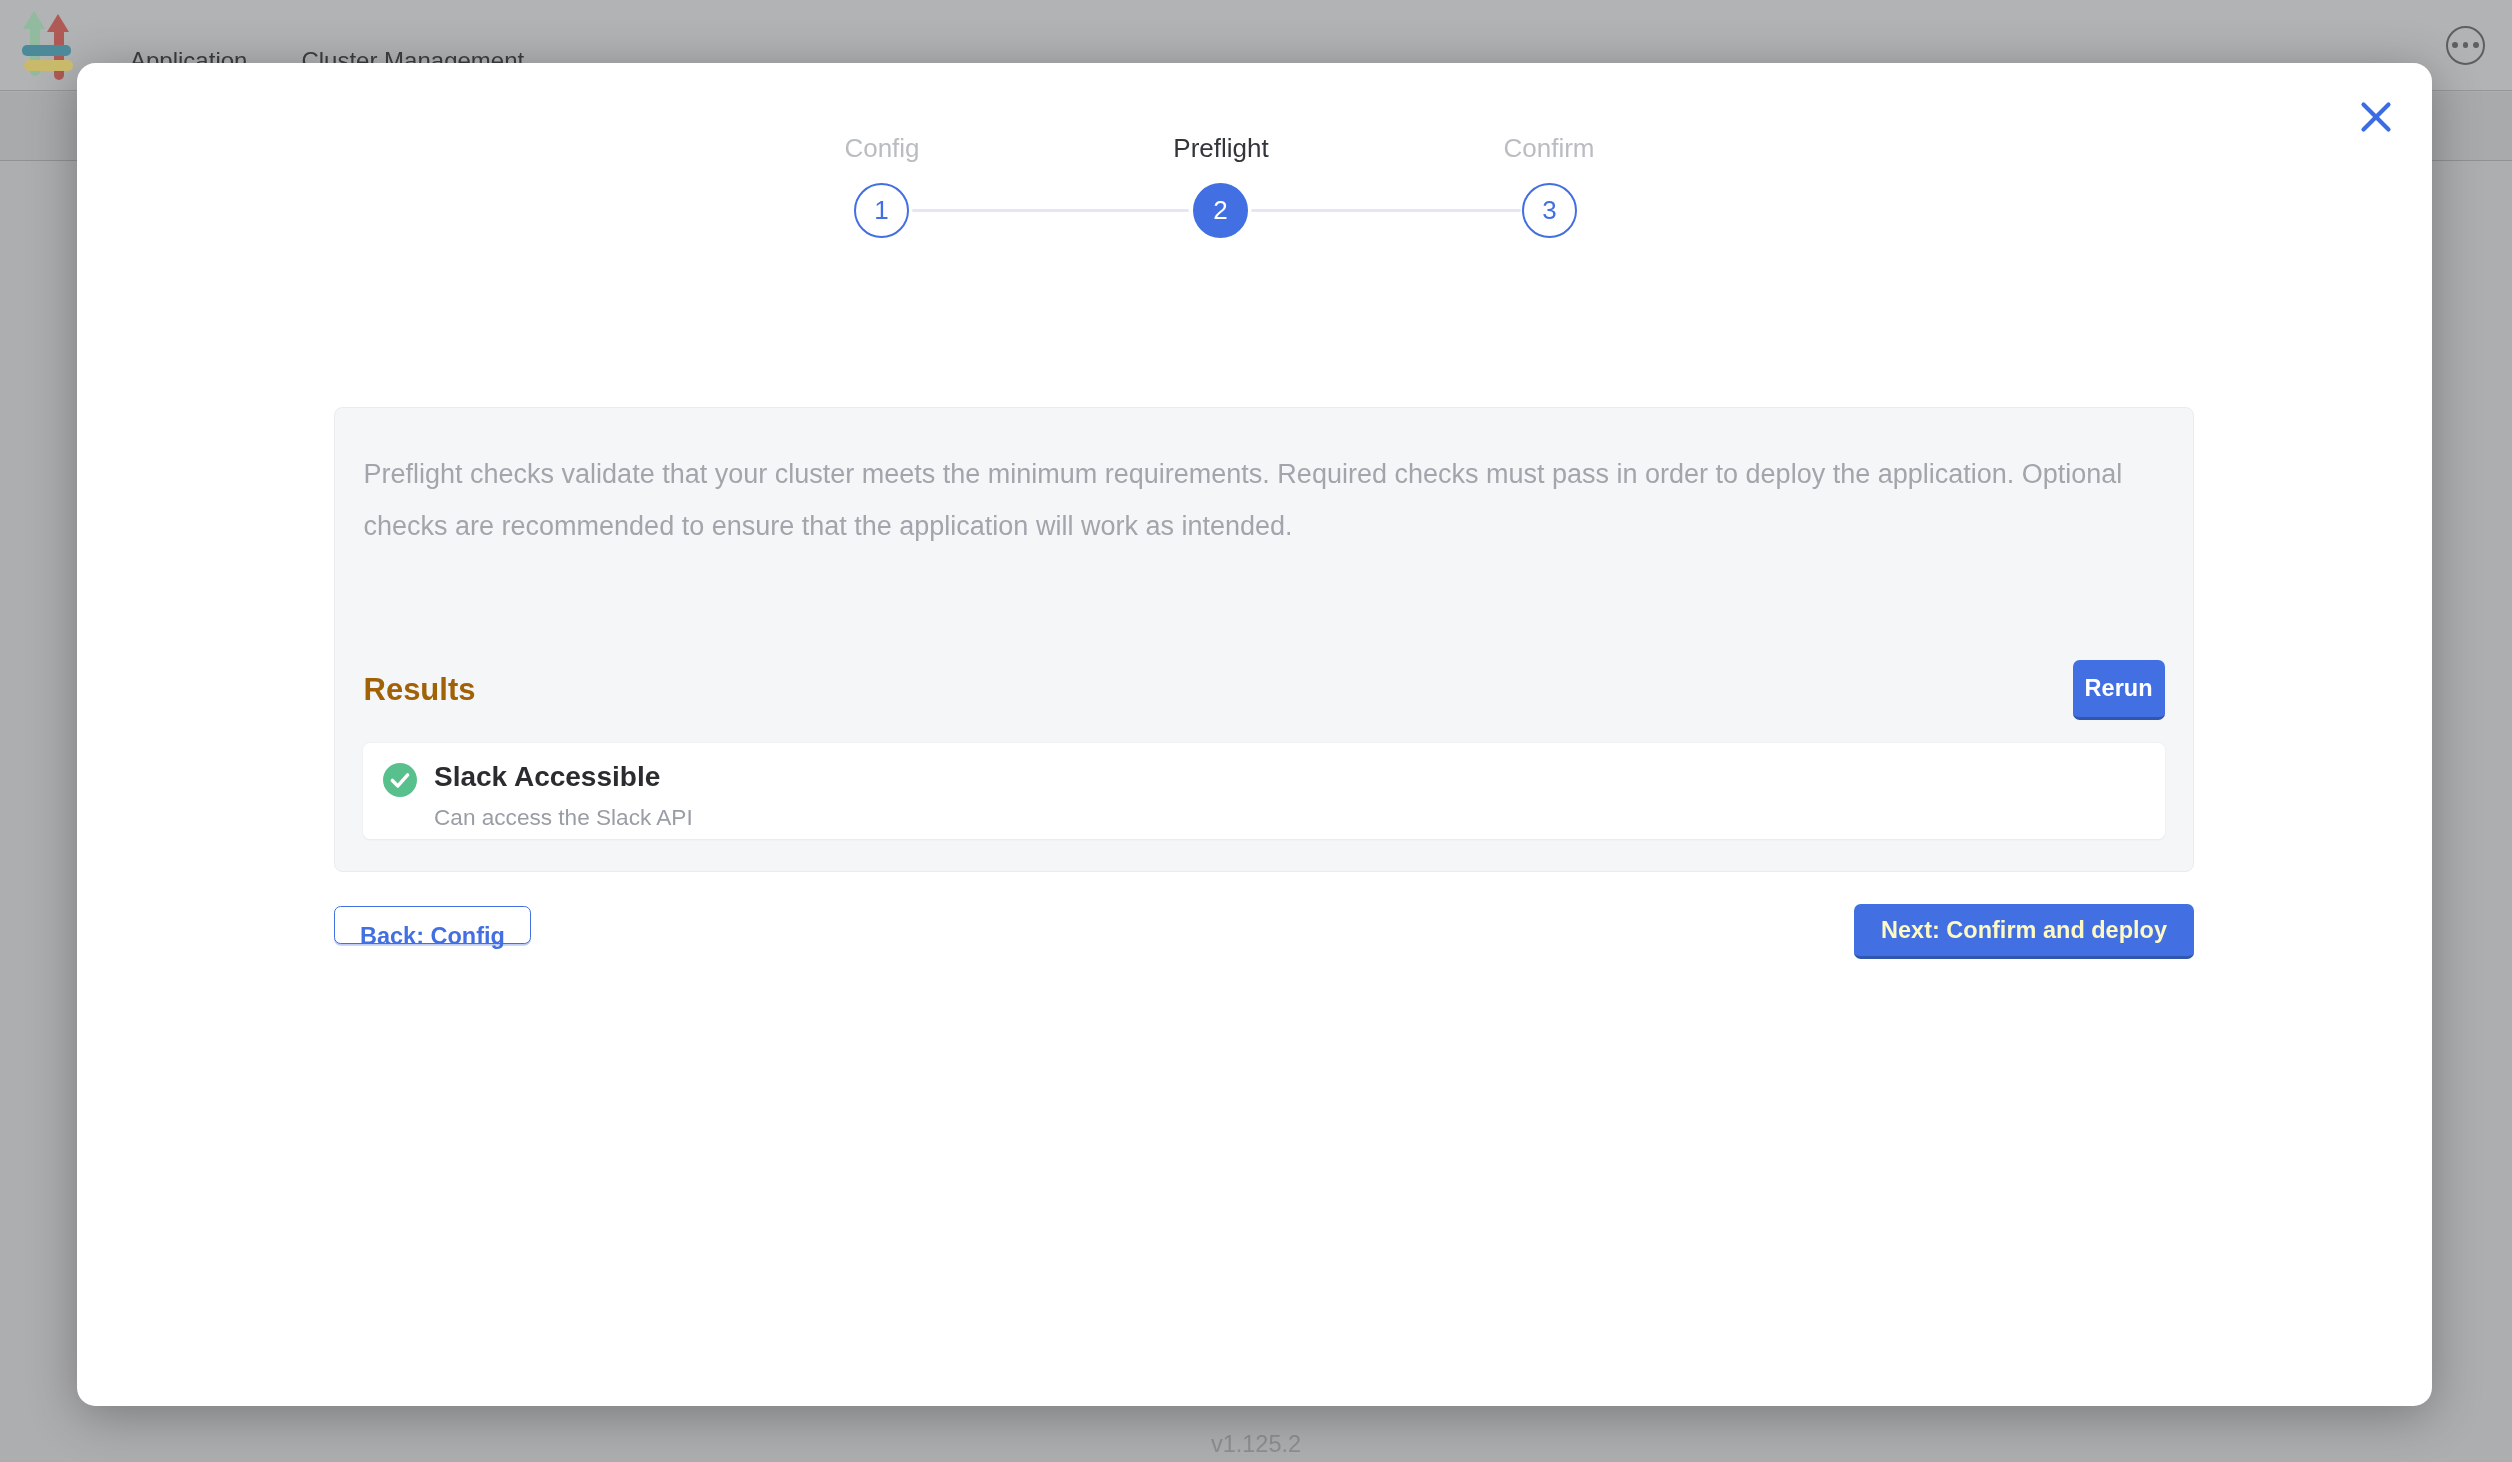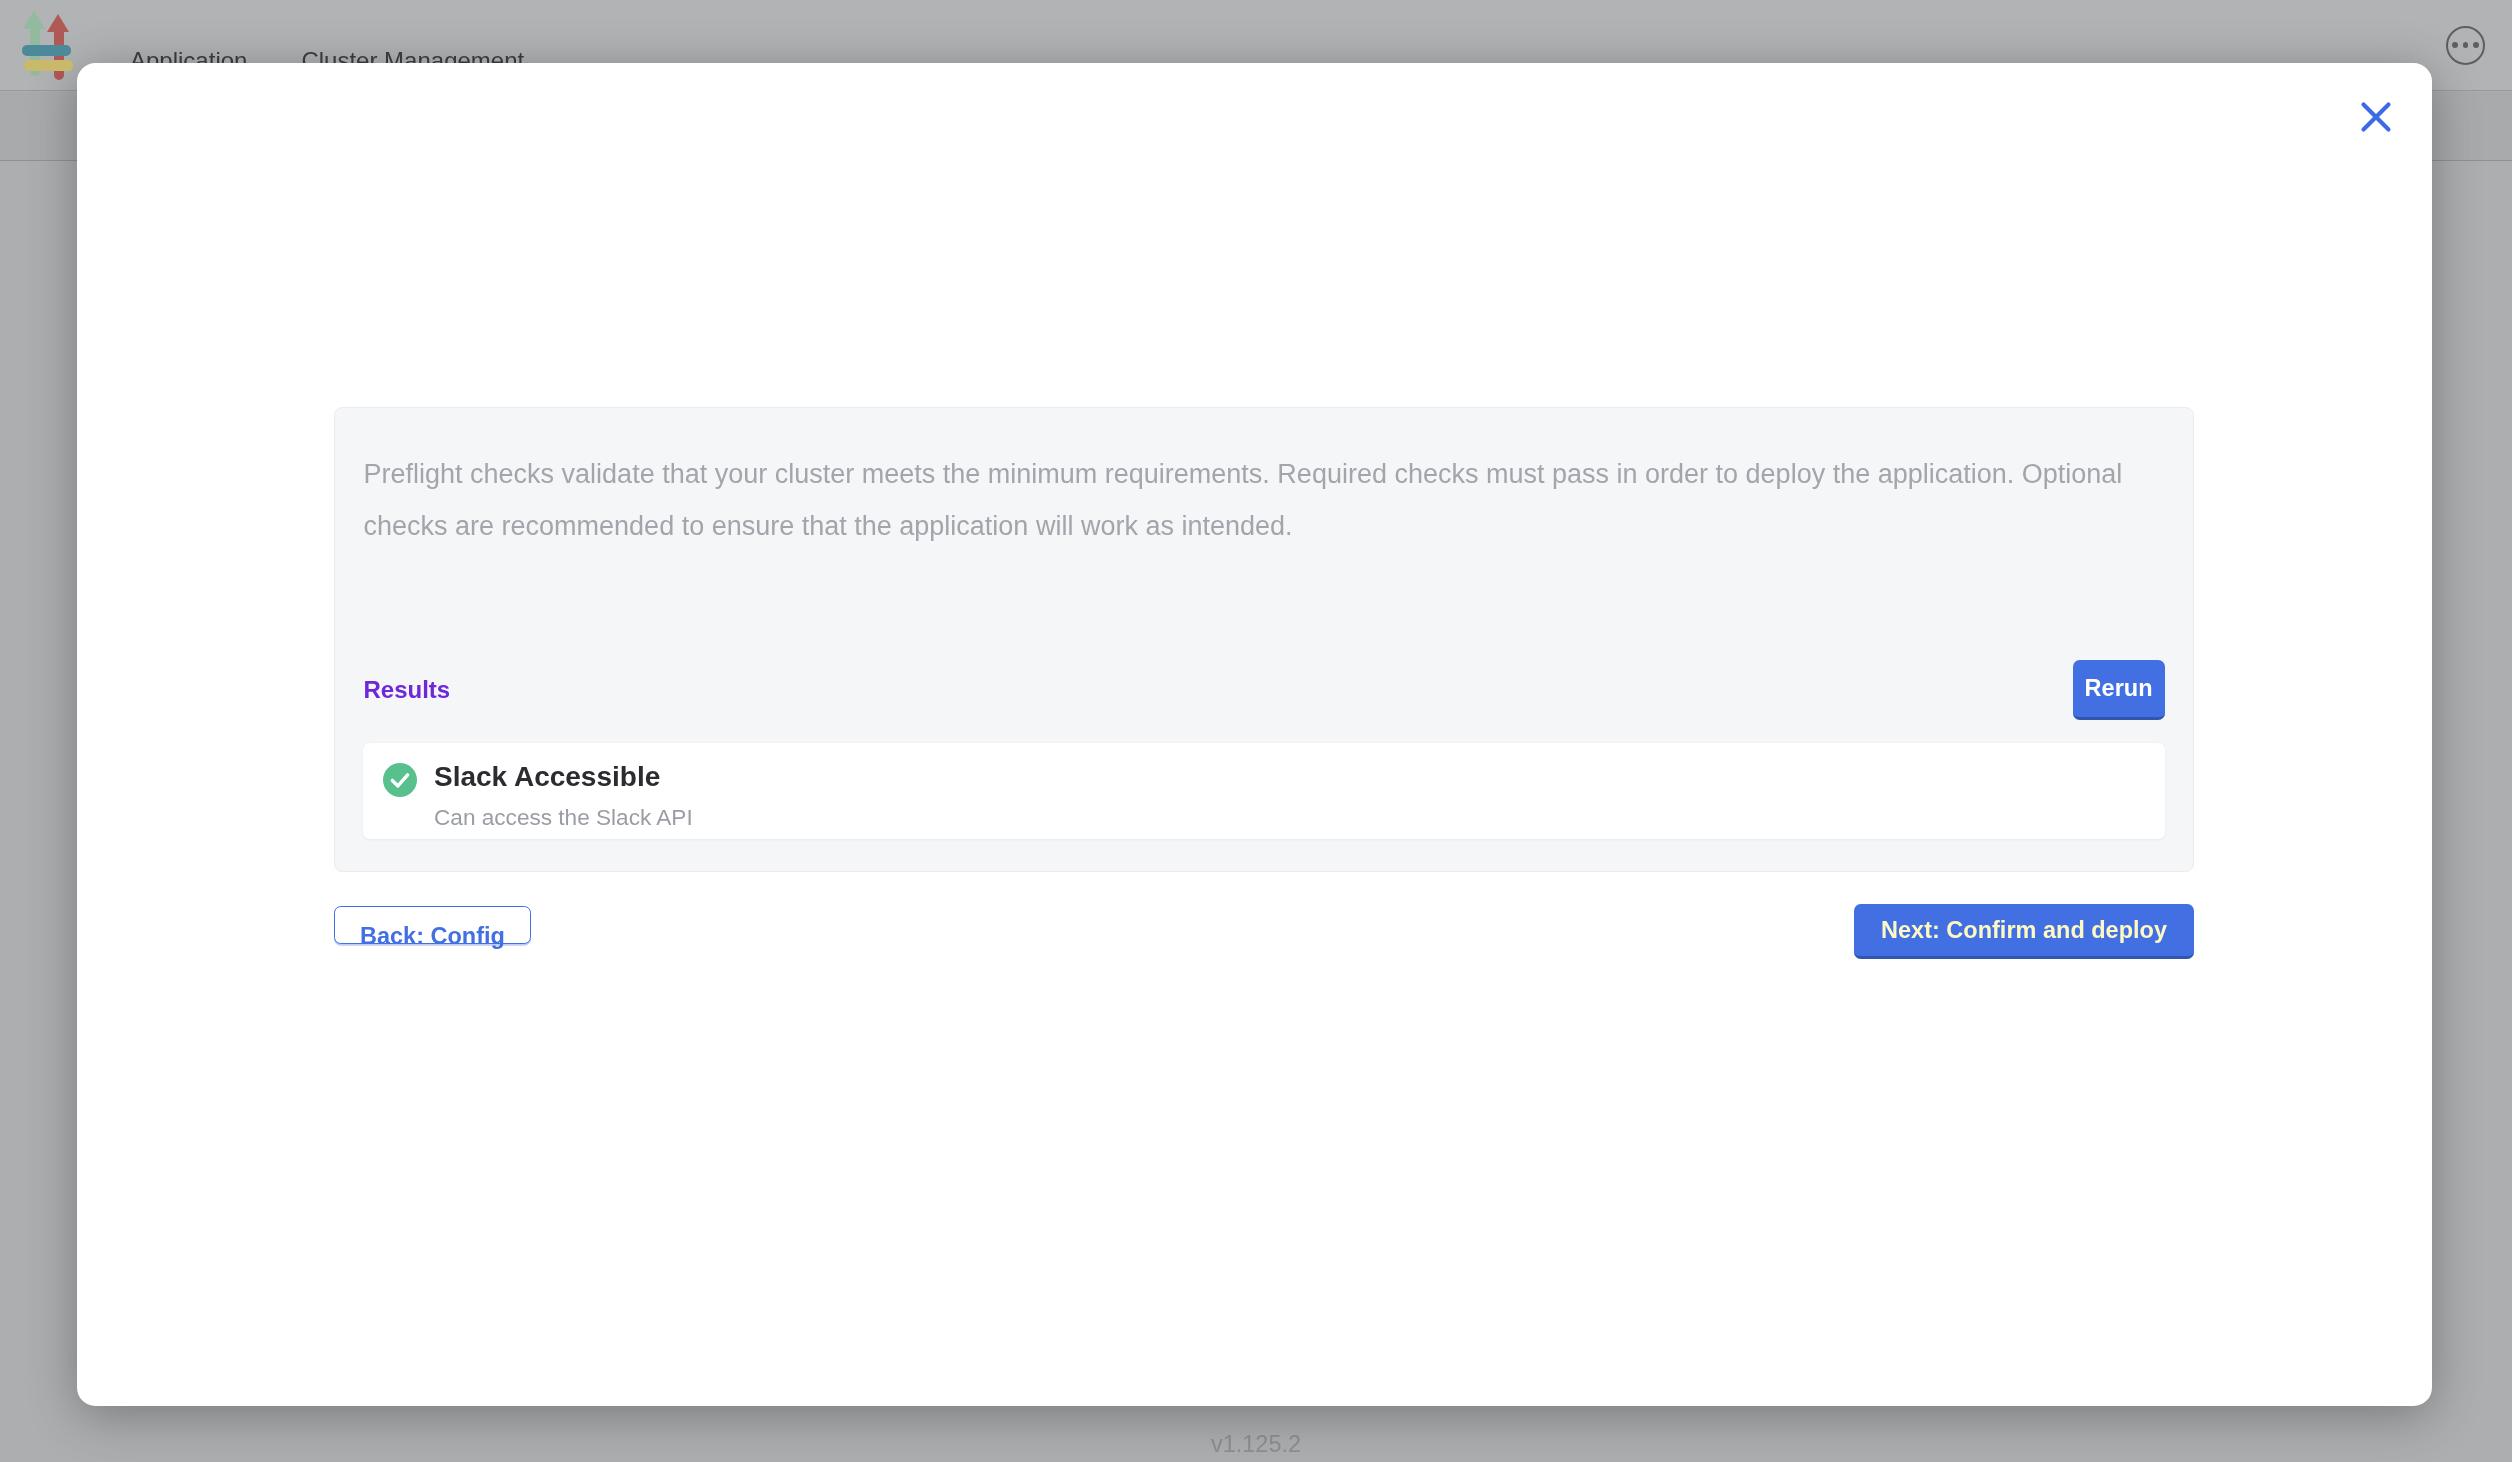--- a/index.html
+++ b/index.html
@@ -75,21 +75,21 @@
   .panel {
     position: absolute; left: 257px; top: 344px; width: 1860px; height: 465px;
     background: #f5f6f8; border: 0.8px solid #e9ebee; border-radius: 8.4px;
     padding: 25px 28.5px 0 28.5px;
   }
   .panel-title { font-size: 45px; font-weight: bold; color: #26282c; letter-spacing: 0.2px; }
   .panel-desc { margin-top: 15px; max-width: 1769px;
     font-size: 27px; line-height: 52px; color: #a2a5ab; }
   .results-row { position: absolute; left: 28.5px; right: 28.5px; top: 255px; height: 54px;
     display: flex; align-items: center; justify-content: space-between; }
-  .results-heading { font-size: 24px; font-weight: bold; color: #6d28d9; }
+  .results-heading { font-size: 31px; font-weight: bold; color: #a16207; }
   .rerun-btn {
     height: 60px; padding: 0 12px; background: #4270e2; color: #ffffff;
     border: none; border-bottom: 3.4px solid #3156ae; border-radius: 6.7px;
     font-family: "Liberation Sans", sans-serif; font-size: 23.5px; font-weight: bold; cursor: pointer;
   }
   .check-card {
     position: absolute; left: 28px; right: 28.5px; top: 335px; height: 96px;
     background: #ffffff; border-radius: 6.7px; box-shadow: 0 0.8px 2.5px rgba(0,0,0,0.06);
     display: flex; align-items: flex-start; padding: 18.4px 20px;
   }
@@ -139,20 +139,36 @@
 
 <div class="modal">
 
   <button class="close-btn" aria-label="Close">
     <svg width="40" height="40" viewBox="0 0 48 48">
       <line x1="9" y1="9" x2="39" y2="39" stroke="#3b6ce4" stroke-width="5" stroke-linecap="round"></line>
       <line x1="39" y1="9" x2="9" y2="39" stroke="#3b6ce4" stroke-width="5" stroke-linecap="round"></line>
     </svg>
   </button>
 
+  <div class="stepper">
+    <div class="connector conn-1"></div>
+    <div class="connector conn-2"></div>
+    <div class="step-label lbl-1 inactive">Config</div>
+    <div class="step-label lbl-2 active">Preflight</div>
+    <div class="step-label lbl-3 inactive">Confirm</div>
+    <div class="step-circle outline circ-1">
+      <span>1</span>
+    </div>
+    <div class="step-circle filled circ-2">
+      <span>2</span>
+    </div>
+    <div class="step-circle outline circ-3">
+      <span>3</span>
+    </div>
+  </div>
 
   <section class="panel">
     <p class="panel-desc">Preflight checks validate that your cluster meets the minimum requirements. Required checks must pass in order to deploy the application. Optional checks are recommended to ensure that the application will work as intended.</p>
 
     <div class="results-row">
       <h2 class="results-heading">Results</h2>
       <button class="rerun-btn">Rerun</button>
     </div>
 
     <div class="check-card">

